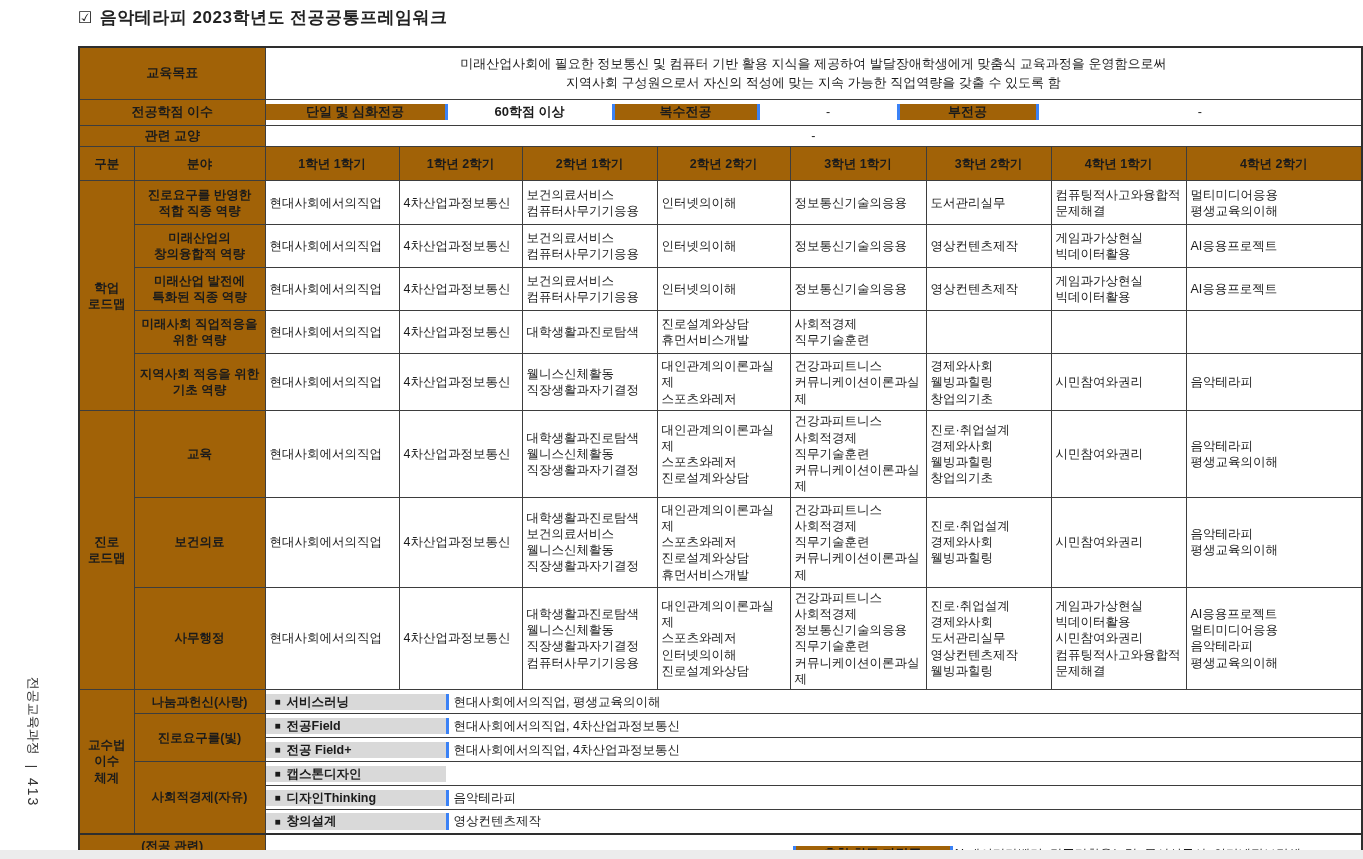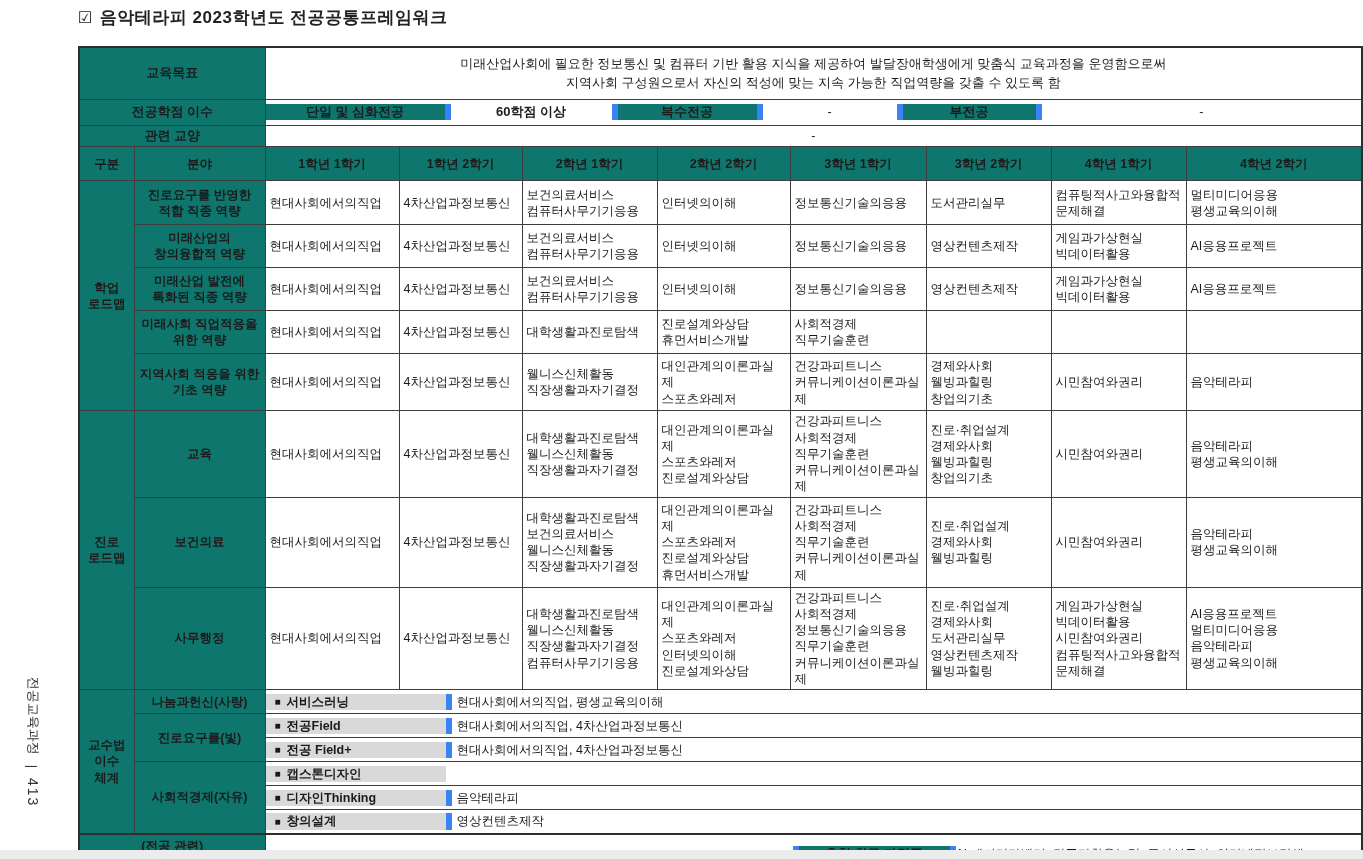--- a/index.html
+++ b/index.html
@@ -21,30 +21,30 @@
   .spine .pg{font-size:14px;letter-spacing:2px;}
   table.frame{
     position:absolute;left:78px;top:46px;width:1283px;
     border-collapse:collapse;table-layout:fixed;
     border:2px solid #2e2e2e;
   }
   td{
     border:1px solid #3d3d3d;padding:2px 4px;font-size:12.5px;
     vertical-align:middle;overflow:hidden;line-height:1.3;
   }
-  .gray{background:#0f766e;}
+  .gray{background:#a16207;}
   .c{text-align:center;}
   .b{font-weight:bold;}
   .ml{white-space:pre-line;}
   .course{text-align:left;padding:2px 4px;}
   .goalcell{text-align:center;font-size:13px;white-space:pre-line;line-height:1.5;}
   .lbl{font-size:13px;}
   td.nopad{padding:0;}
   .flexrow{display:flex;width:100%;height:100%;align-items:flex-start;}
-  .flexrow>div{display:flex;align-items:center;justify-content:center;border-left:6px solid #3b82f6;box-sizing:border-box;}
+  .flexrow>div{display:flex;align-items:center;justify-content:center;border-left:3px solid #3b82f6;box-sizing:border-box;}
   .flexrow>div:first-child{border-left:none;}
   .flexrow .fill{flex:1 1 auto;}
   .flexrow .left{justify-content:flex-start;padding-left:0;}
   .method{width:180px;background:#d9d9d9;justify-content:flex-start!important;padding-left:9px;font-weight:bold;gap:6px;border-left:none!important;}
   .pedval{flex:1;justify-content:flex-start!important;padding-left:5px;}
   .bullet{font-size:10px;}
   .bottom-strip{position:absolute;left:0;top:850px;width:1363px;height:9px;background:#ececec;}
 </style>
 </head>
 <body>

